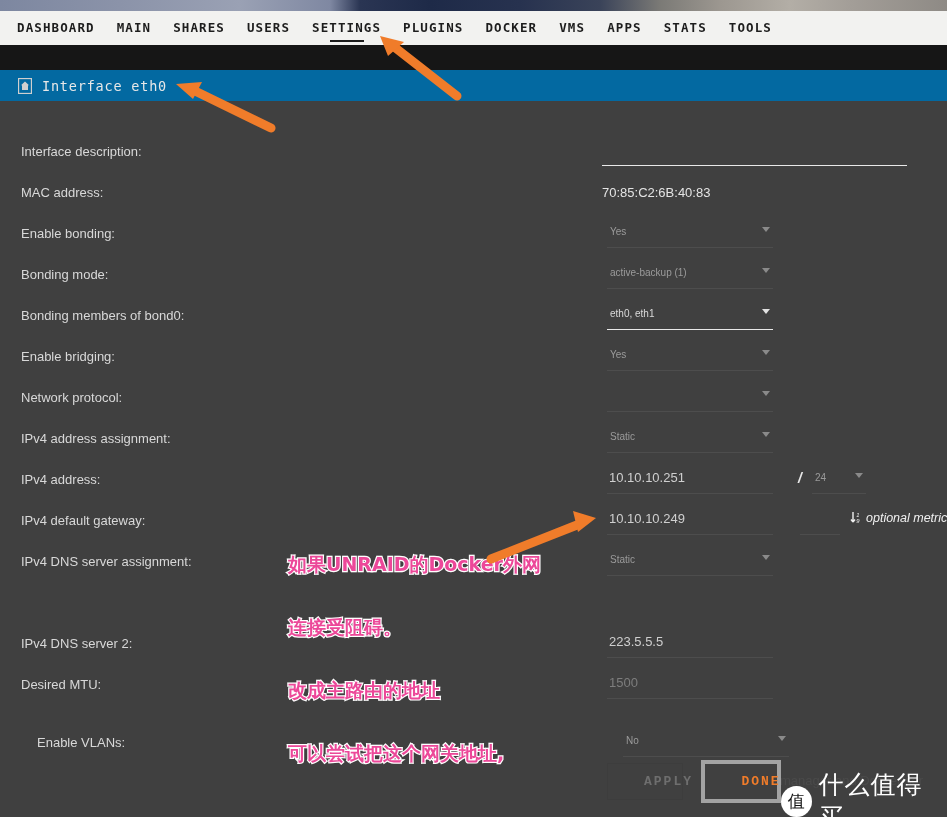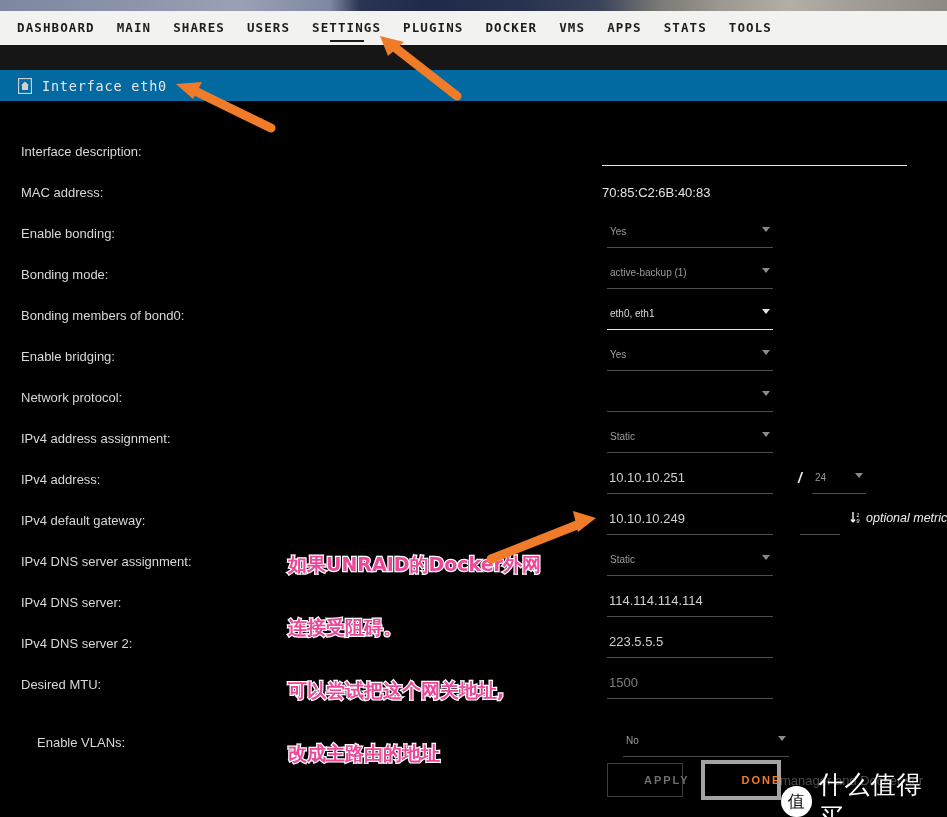--- a/index.html
+++ b/index.html
@@ -75,21 +75,21 @@
   .panel-title .ptitle-text {
     font-family: "DejaVu Sans Mono", monospace;
     font-size: 13.5px;
     color: #e8e8e8;
     letter-spacing: 0.8px;
   }
 
   
   .form-area {
     position: absolute; left: 0; top: 101px; width: 947px; height: 716px;
-    background: #000000;
+    background: #404040;
   }
   .row {
     position: absolute;
     left: 0; width: 947px; height: 42px;
   }
   .row .lbl {
     position: absolute;
     left: 21px; top: 0;
     font-size: 13px;
     color: #d8d8d8;
@@ -173,22 +173,22 @@
   .metric-hint .sorticon {
     display: inline-block;
     margin-right: 4px;
     vertical-align: -2px;
   }
 
   
   .btnrow { position: absolute; left: 607px; top: 760px; }
   .btn {
     display: inline-block;
-    font-family: Liberation Sans, sans-serif;
-    font-size: 11px;
+    font-family: Liberation Mono, monospace;
+    font-size: 13px;
     font-weight: bold;
     letter-spacing: 2px;
     padding: 10px 36px;
     background: transparent;
     cursor: pointer;
   }
   .btn-apply {
     border: 1px solid #3d3d3d;
     color: #6e6e6e;
     width: 76px; text-align: center;
@@ -395,26 +395,20 @@
     <div class="row" style="top:451px;">
       <div class="lbl">IPv4 DNS server assignment:</div>
       <div class="field">
         <div class="sel">
           <div class="sel-val">Static</div>
           <span class="caret"></span>
         </div>
       </div>
     </div>
 
-    <div class="row" style="top:492px;">
-      <div class="lbl">IPv4 DNS server:</div>
-      <div class="field">
-        <input class="inp" type="text" value="114.114.114.114" style="">
-      </div>
-    </div>
 
     <div class="row" style="top:533px;">
       <div class="lbl">IPv4 DNS server 2:</div>
       <div class="field">
         <input class="inp" type="text" value="223.5.5.5" style="">
       </div>
     </div>
 
     <div class="row" style="top:574px;">
       <div class="lbl">Desired MTU:</div>
@@ -442,22 +436,22 @@
   </div>
 
   <div class="watermark">
     <div class="wm-logo">值</div>
     <div class="wm-text">什么值得买</div>
   </div>
 
   <div class="note">
     <span class="note-line">如果UNRAID的Docker外网</span>
     <span class="note-line">连接受阻碍。</span>
+    <span class="note-line">改成主路由的地址</span>
     <span class="note-line">可以尝试把这个网关地址,</span>
-    <span class="note-line">改成主路由的地址</span>
   </div>
 
   <svg class="arrows" viewBox="0 0 947 817">
 
     <g>
       <path d="M457 96 L393 46" stroke="#f07c2a" stroke-width="9" stroke-linecap="round" fill="none"></path>
       <path d="M380 36 L404 42 L388 56 Z" fill="#f07c2a"></path>
     </g>
 
     <g>

